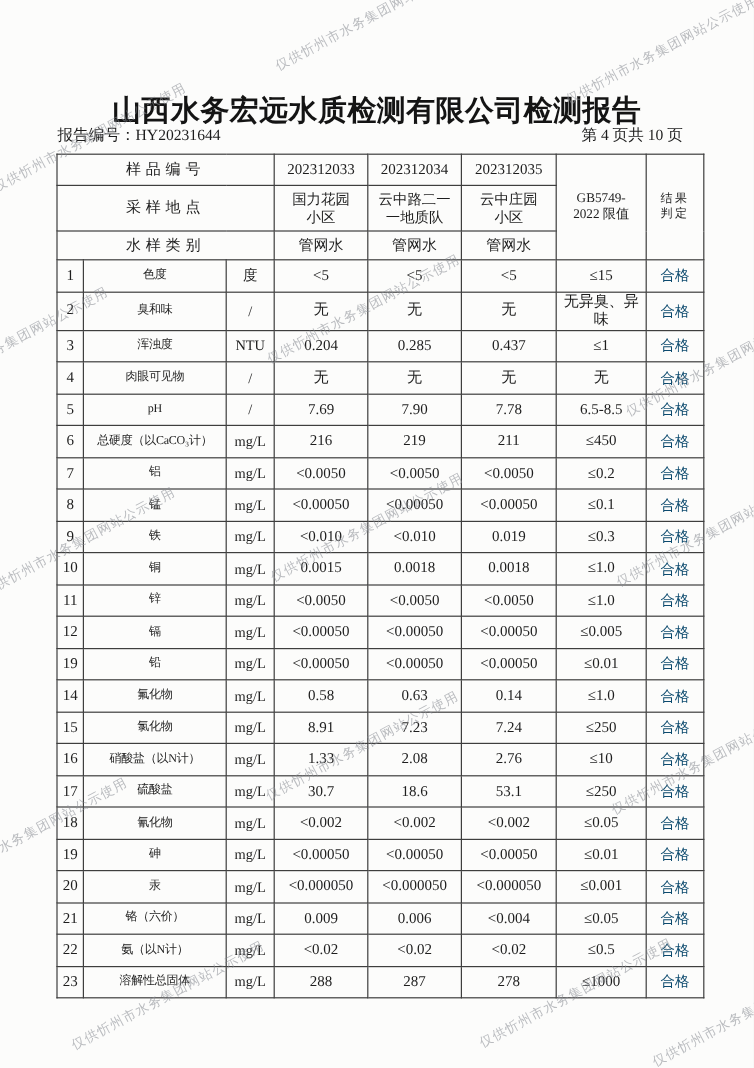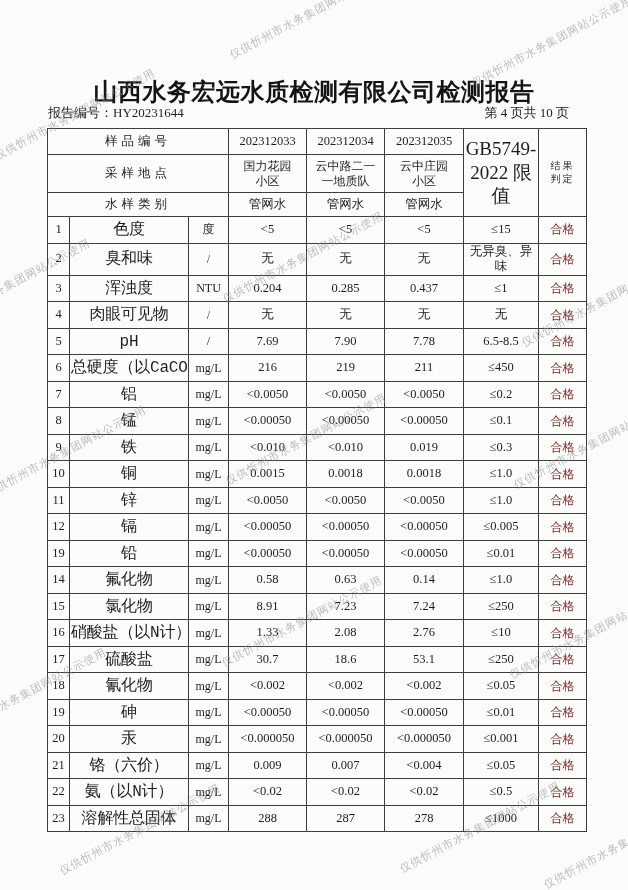--- a/index.html
+++ b/index.html
@@ -63,34 +63,33 @@
     padding:0 1px;
     line-height:1.25;
     overflow:hidden;
   }
   tr.r-a{height:26px;}
   tr.r-b{height:38px;}
   tr.r-c{height:24px;}
   tbody tr{height:26.5px;}
   .pre{white-space:pre-line;}
   .hdr-merge{letter-spacing:4px;}
-  .lim-hdr{line-height:2.3;font-size:19px;}
+  .lim-hdr{line-height:2.3;font-size:11px;}
   .res-hdr{line-height:2.3;font-size:10px;letter-spacing:2px;}
   .c-name{
     text-align:left;
     padding-left:7px;
     white-space:nowrap;
-    font-size:16px;
+    font-size:10px;
     letter-spacing:-0.2px;
-    font-family:Liberation Mono, monospace;
   }
   .c-no{font-size:12.5px;}
   .c-unit{font-size:12px;}
   .c-val{font-size:12.5px;}
-  .c-res{font-size:12px;color:#7f1d1d;}
+  .c-res{font-size:12px;color:#0c4a6e;}
   .loc{font-size:12px;line-height:1.45;}
 </style>
 </head>
 <body>
 
 <div class="page">
 
   <div id="wm-layer">
       <div class="wm" style="left: -15px; top: 107px;">仅供忻州市水务集团网站公示使用</div>
       <div class="wm" style="left: 220px; top: 6px;">仅供忻州市水务集团网站公示使用</div>
@@ -353,21 +352,21 @@
           <td class="c-val">&lt;0.000050</td>
           <td class="c-val">&lt;0.000050</td>
           <td class="c-val">≤0.001</td>
           <td class="c-res">合格</td>
         </tr>
         <tr>
           <td class="c-no">21</td>
           <td class="c-name">铬（六价）</td>
           <td class="c-unit">mg/L</td>
           <td class="c-val">0.009</td>
-          <td class="c-val">0.007</td>
+          <td class="c-val">0.006</td>
           <td class="c-val">&lt;0.004</td>
           <td class="c-val">≤0.05</td>
           <td class="c-res">合格</td>
         </tr>
         <tr>
           <td class="c-no">22</td>
           <td class="c-name">氨（以N计）</td>
           <td class="c-unit">mg/L</td>
           <td class="c-val">&lt;0.02</td>
           <td class="c-val">&lt;0.02</td>

